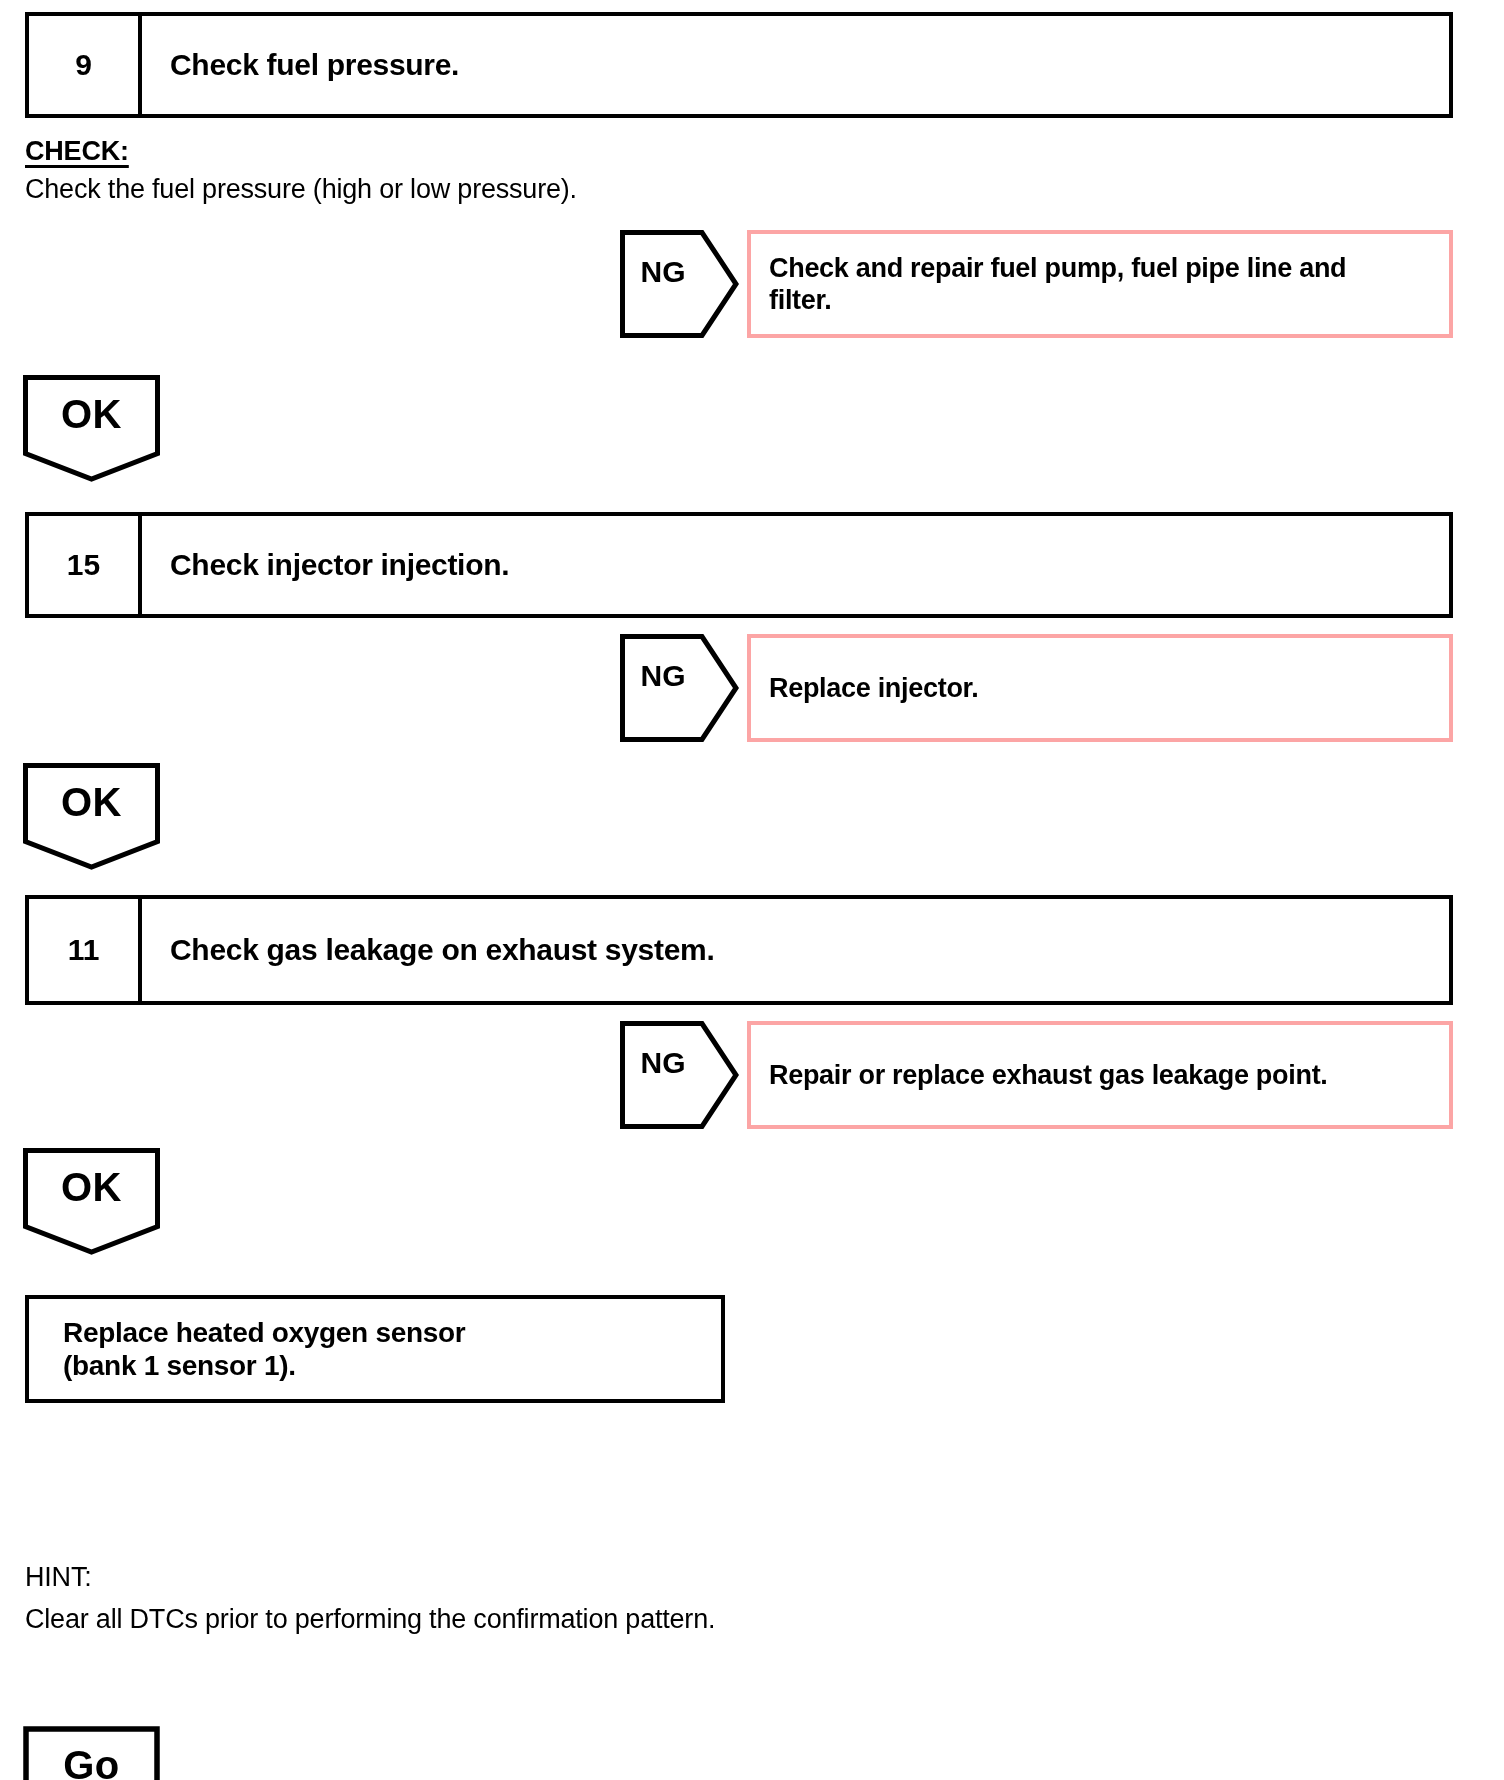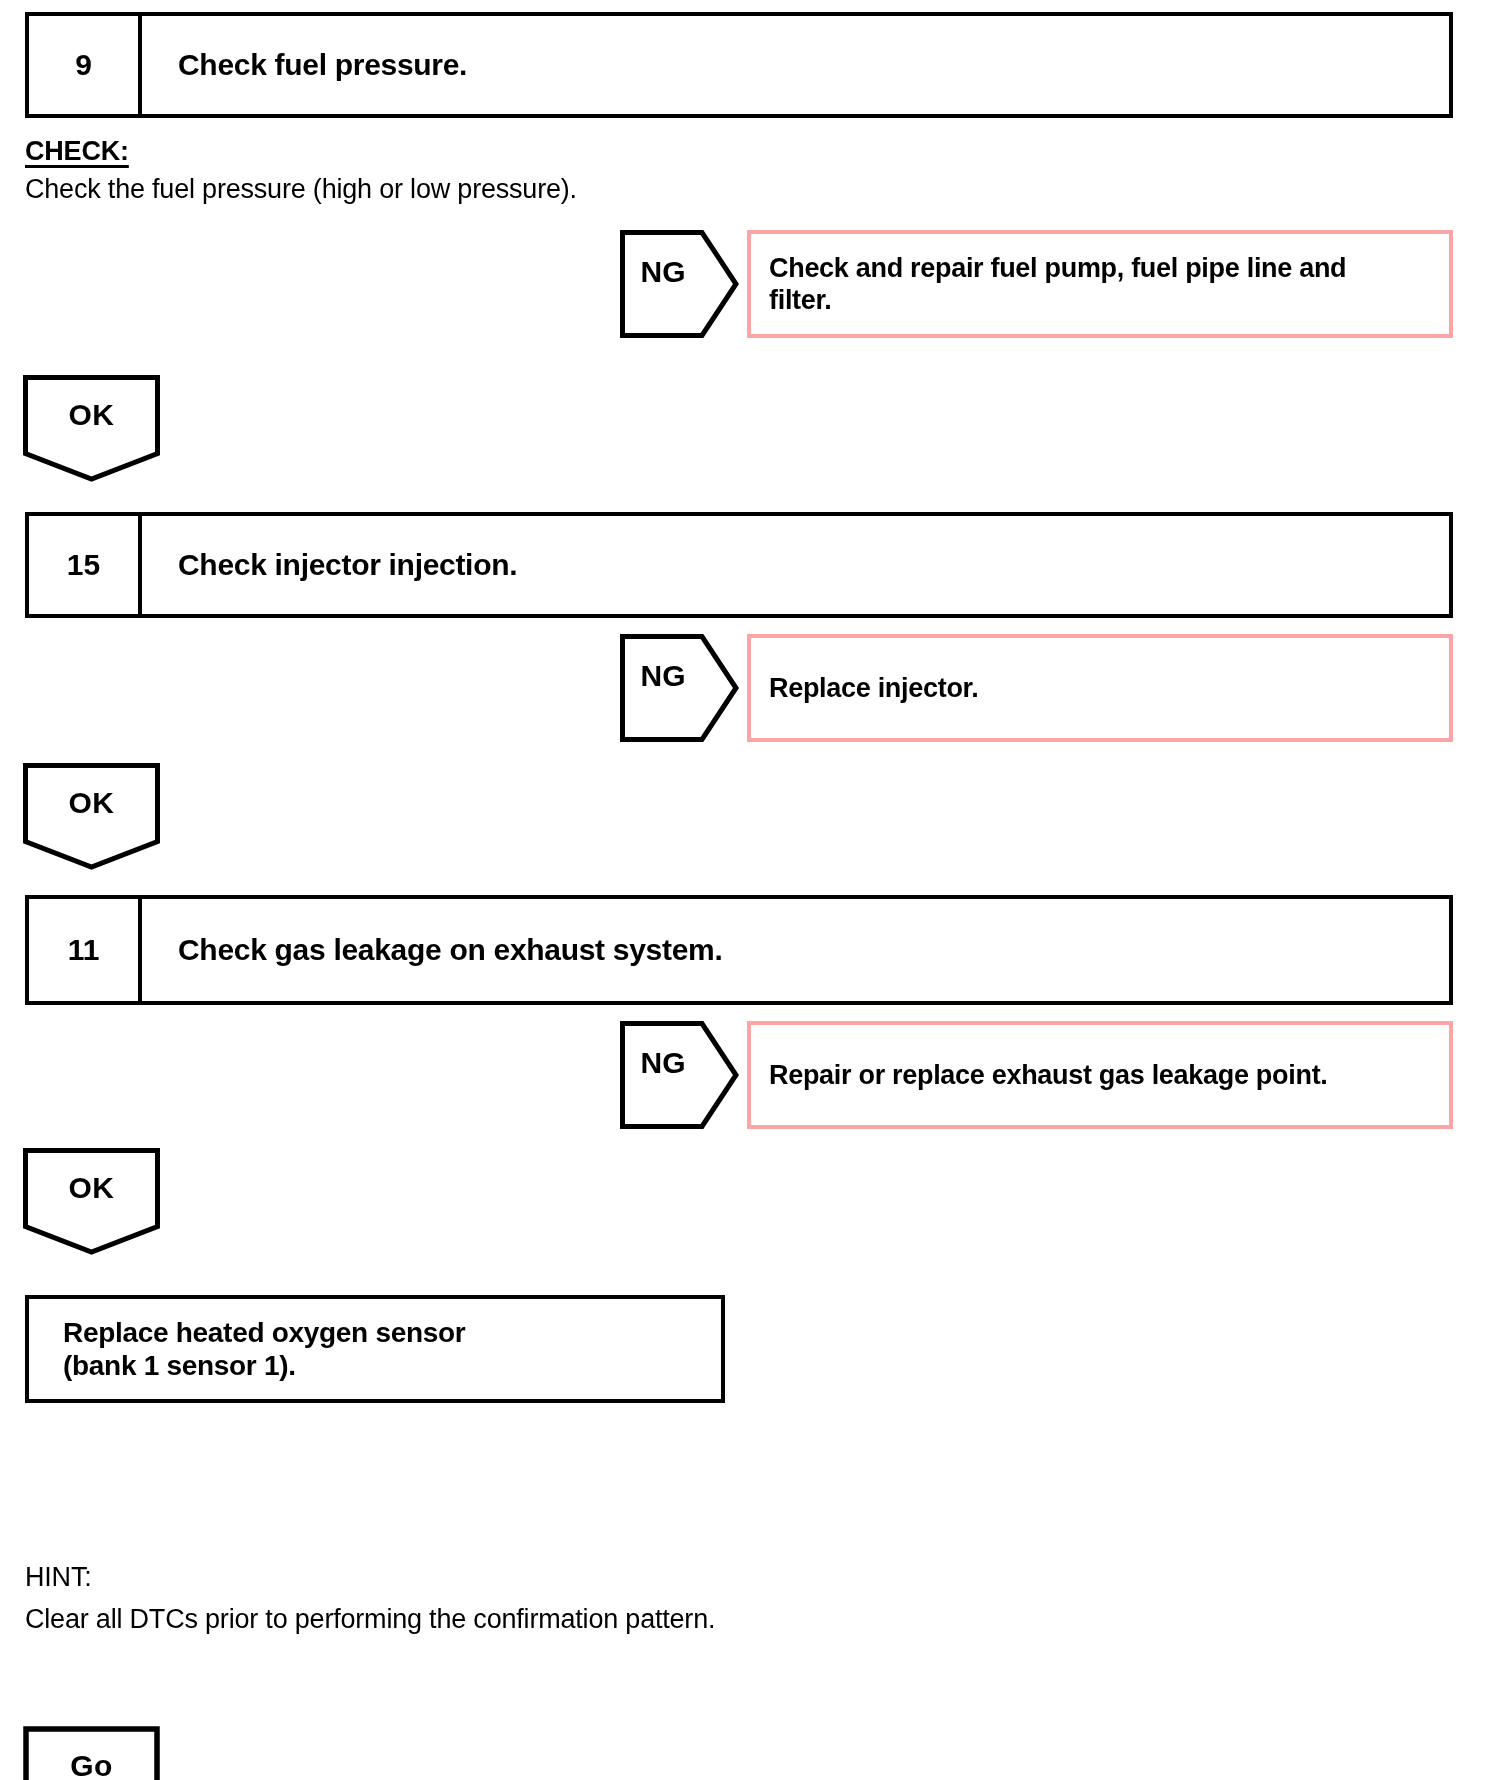--- a/index.html
+++ b/index.html
@@ -31,21 +31,21 @@
     display:flex;
     align-items:center;
     justify-content:center;
     font-weight:bold;
     font-size:30px;
   }
   .stepbox .title{
     flex:1;
     display:flex;
     align-items:center;
-    padding-left:36px;
+    padding-left:28px;
     font-weight:bold;
     font-size:30px;
     letter-spacing:-0.3px;
   }
   
   .ngrow{
     position:absolute;
     left:620px;
     width:833px;
     height:108px;
@@ -88,21 +88,21 @@
     left:23px;
     width:137px;
     height:107px;
   }
   .okshape svg{position:absolute;left:0;top:0;}
   .okshape .oklabel{
     position:absolute;
     left:0;top:0;
     width:137px;height:79px;
     display:flex;align-items:center;justify-content:center;
-    font-weight:bold;font-size:30px;
+    font-weight:bold;font-size:40px;
     letter-spacing:0.5px;
   }
   
   .actionbox{
     position:absolute;
     left:25px;
     top:1295px;
     width:700px;
     height:108px;
     border:4px solid #000;

